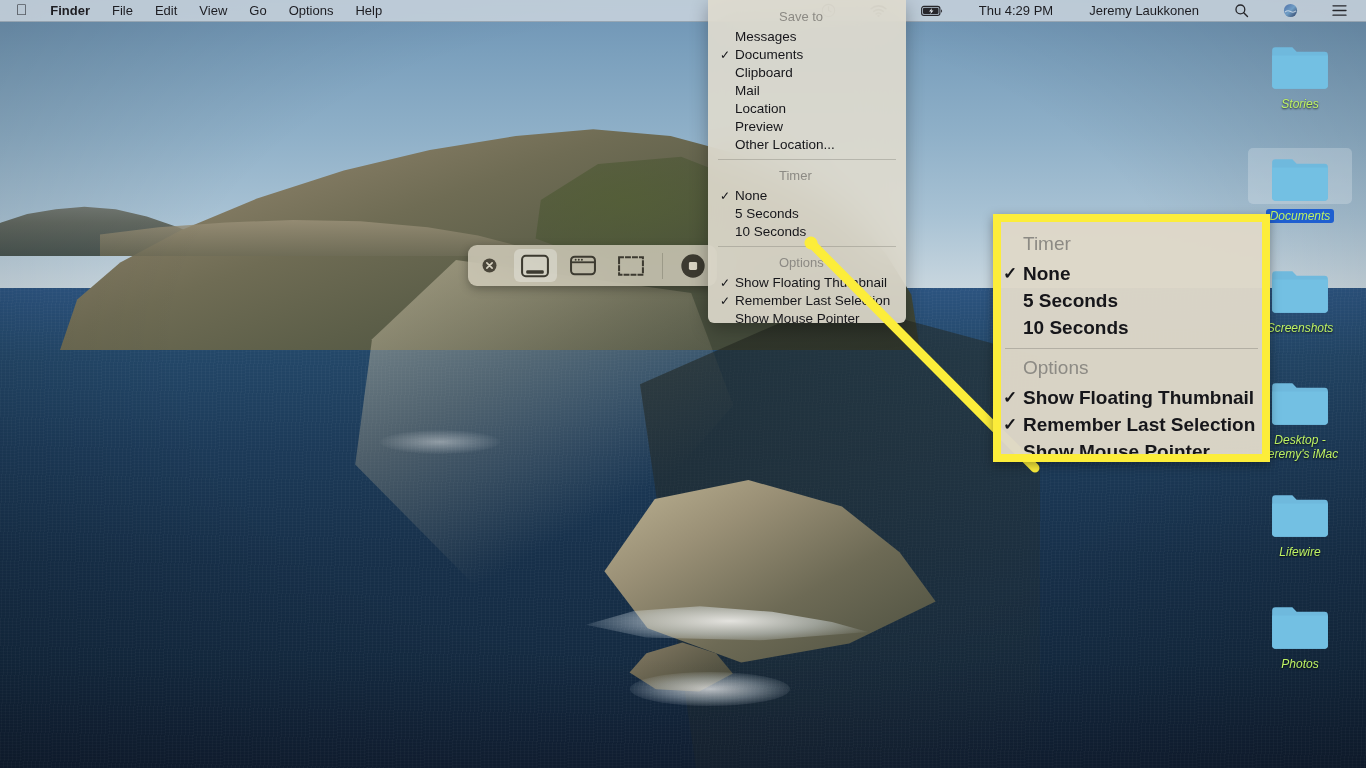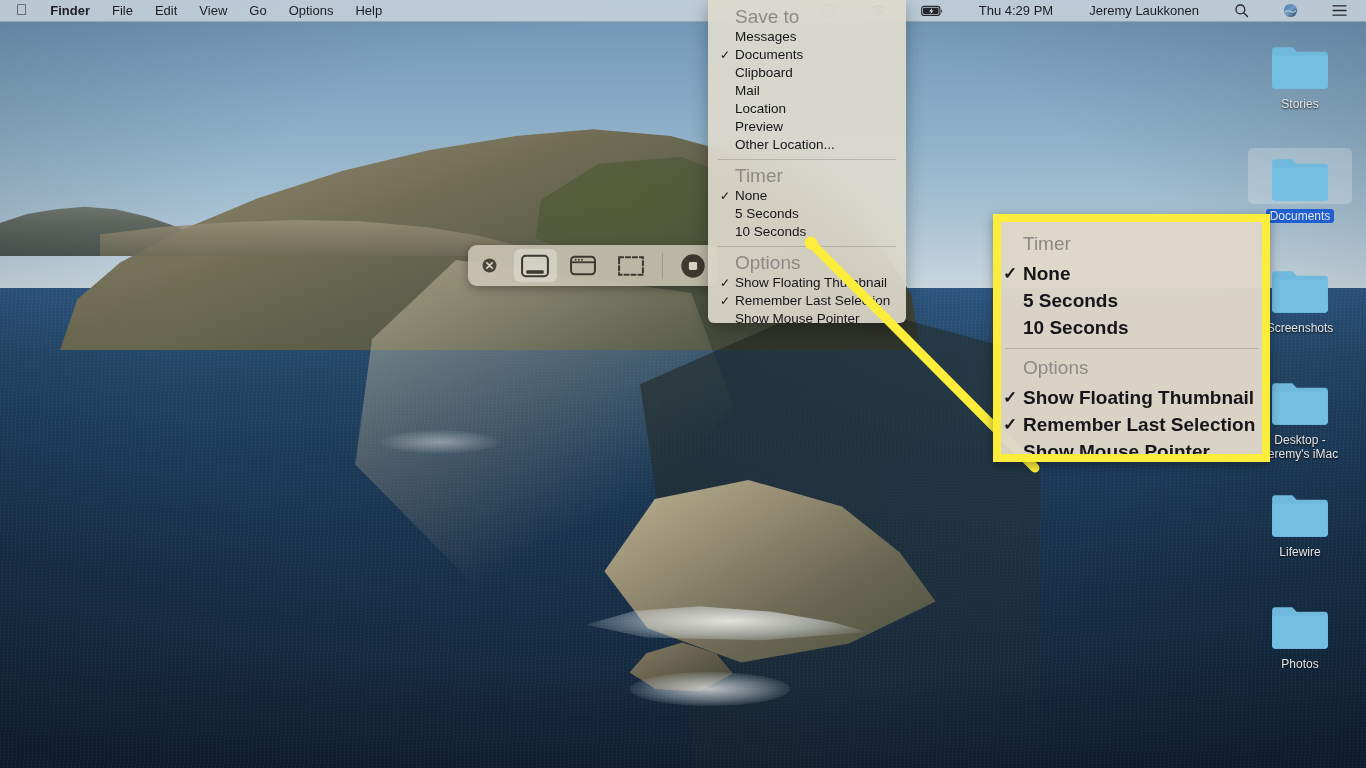--- a/index.html
+++ b/index.html
@@ -127,21 +127,21 @@
     background:rgba(224,219,206,.90);
     backdrop-filter:blur(22px);
     border-radius:0 0 6px 6px;
     box-shadow:0 6px 18px rgba(0,0,0,.30);
     padding:5px 0 6px 0;
     font-size:13.5px; color:#16161a;
     z-index:45;
     overflow:hidden;
   }
   .mi-header {
-    color:#8c8a84; font-size:19px; padding:3px 0 2px 27px; line-height:18px;
+    color:#8c8a84; font-size:13px; padding:3px 0 2px 27px; line-height:18px;margin-left:44px;
   }
   .mi {
     position:relative; padding:0 0 0 27px; height:18px; line-height:18px;
     white-space:nowrap; font-size:13.5px;
   }
   .mi .chk { position:absolute; left:12px; top:0; font-size:12px; line-height:18px; }
   .mi-sep { height:1px; background:rgba(120,118,110,.35); margin:5px 10px 4px 10px; }
 
   
   #callout {
@@ -178,23 +178,24 @@
   }
   .tb-btn.active { background:rgba(255,255,255,.30); }
   .tb-divider { width:1px; height:26px; background:rgba(90,86,74,.30); margin:0 6px 0 8px; }
 
   
   .dicon {
     position:absolute; width:104px; text-align:center; z-index:20;
   }
   .dicon .folder-wrap { height:56px; display:flex; align-items:flex-end; justify-content:center; }
   .dicon .dlabel {
-    margin-top:5px; font-size:12px; color:#e5e5e5; line-height:14px;
+    margin-top:5px; font-size:12px; color:#bef264; line-height:14px;
     text-shadow:0 1px 2px rgba(0,0,0,.85); padding:0 4px; display:inline-block;
     border-radius:3px;
+    font-style:italic;
   }
   .dicon.selected .dlabel { background:#1f5fd0; text-shadow:none; }
   .dicon.selected .folder-wrap {
     background:rgba(255,255,255,.22); border-radius:5px;
   }
 </style>
 </head>
 <body>
 
 <div id="wallpaper">

